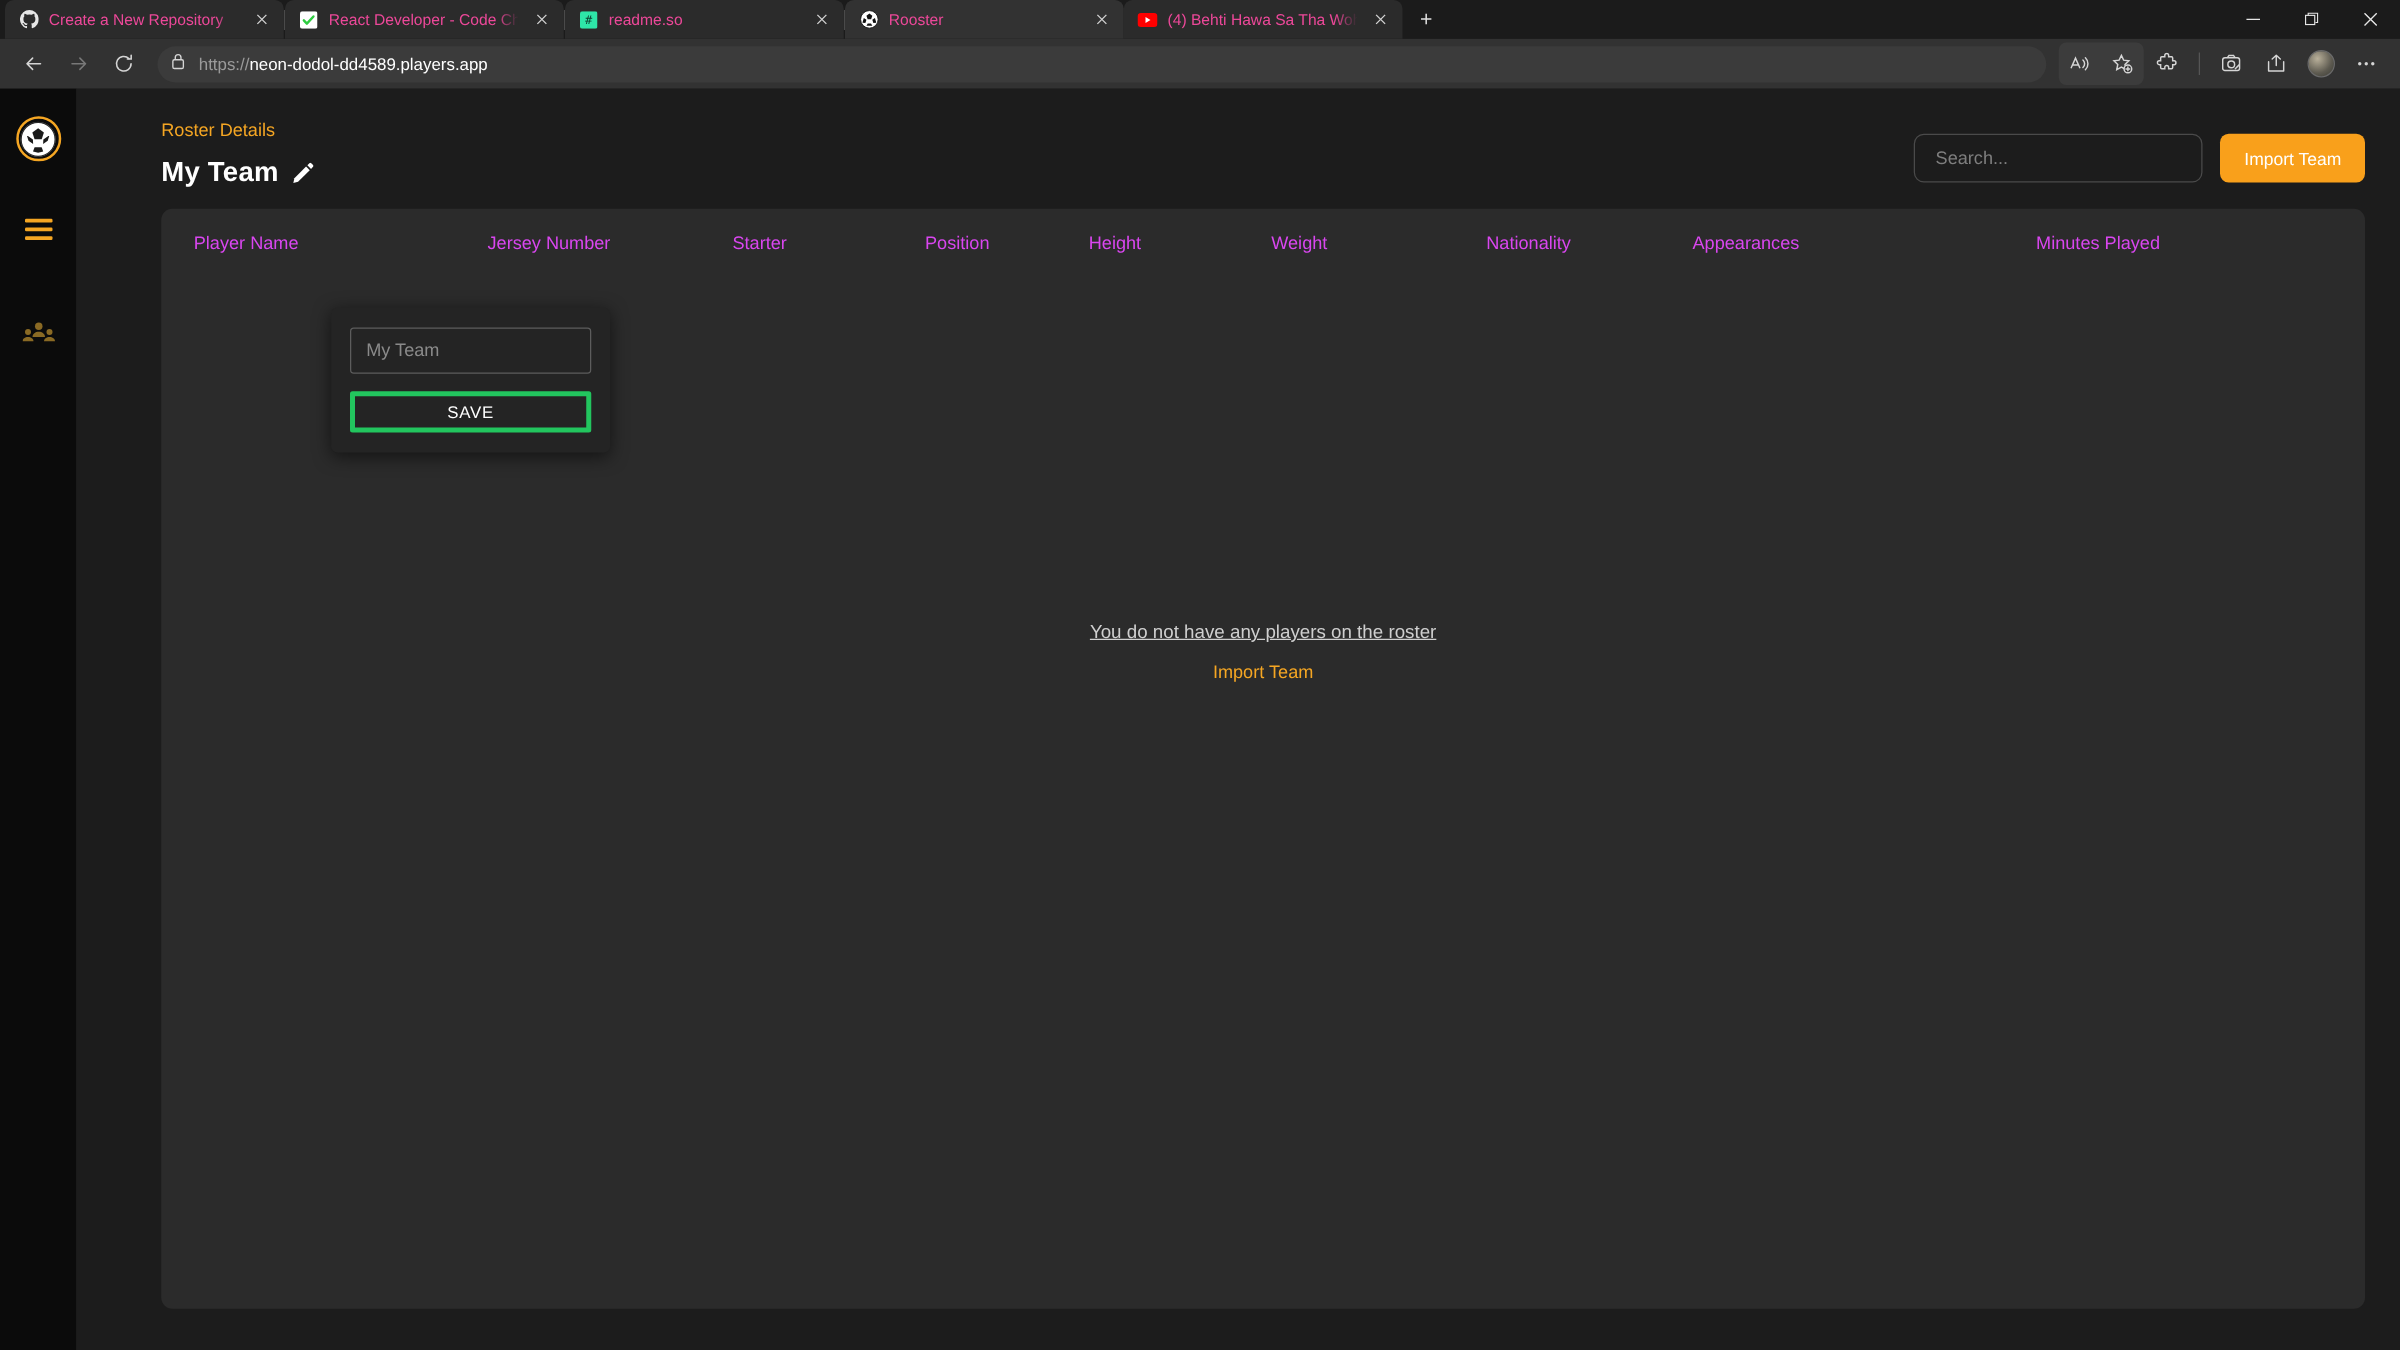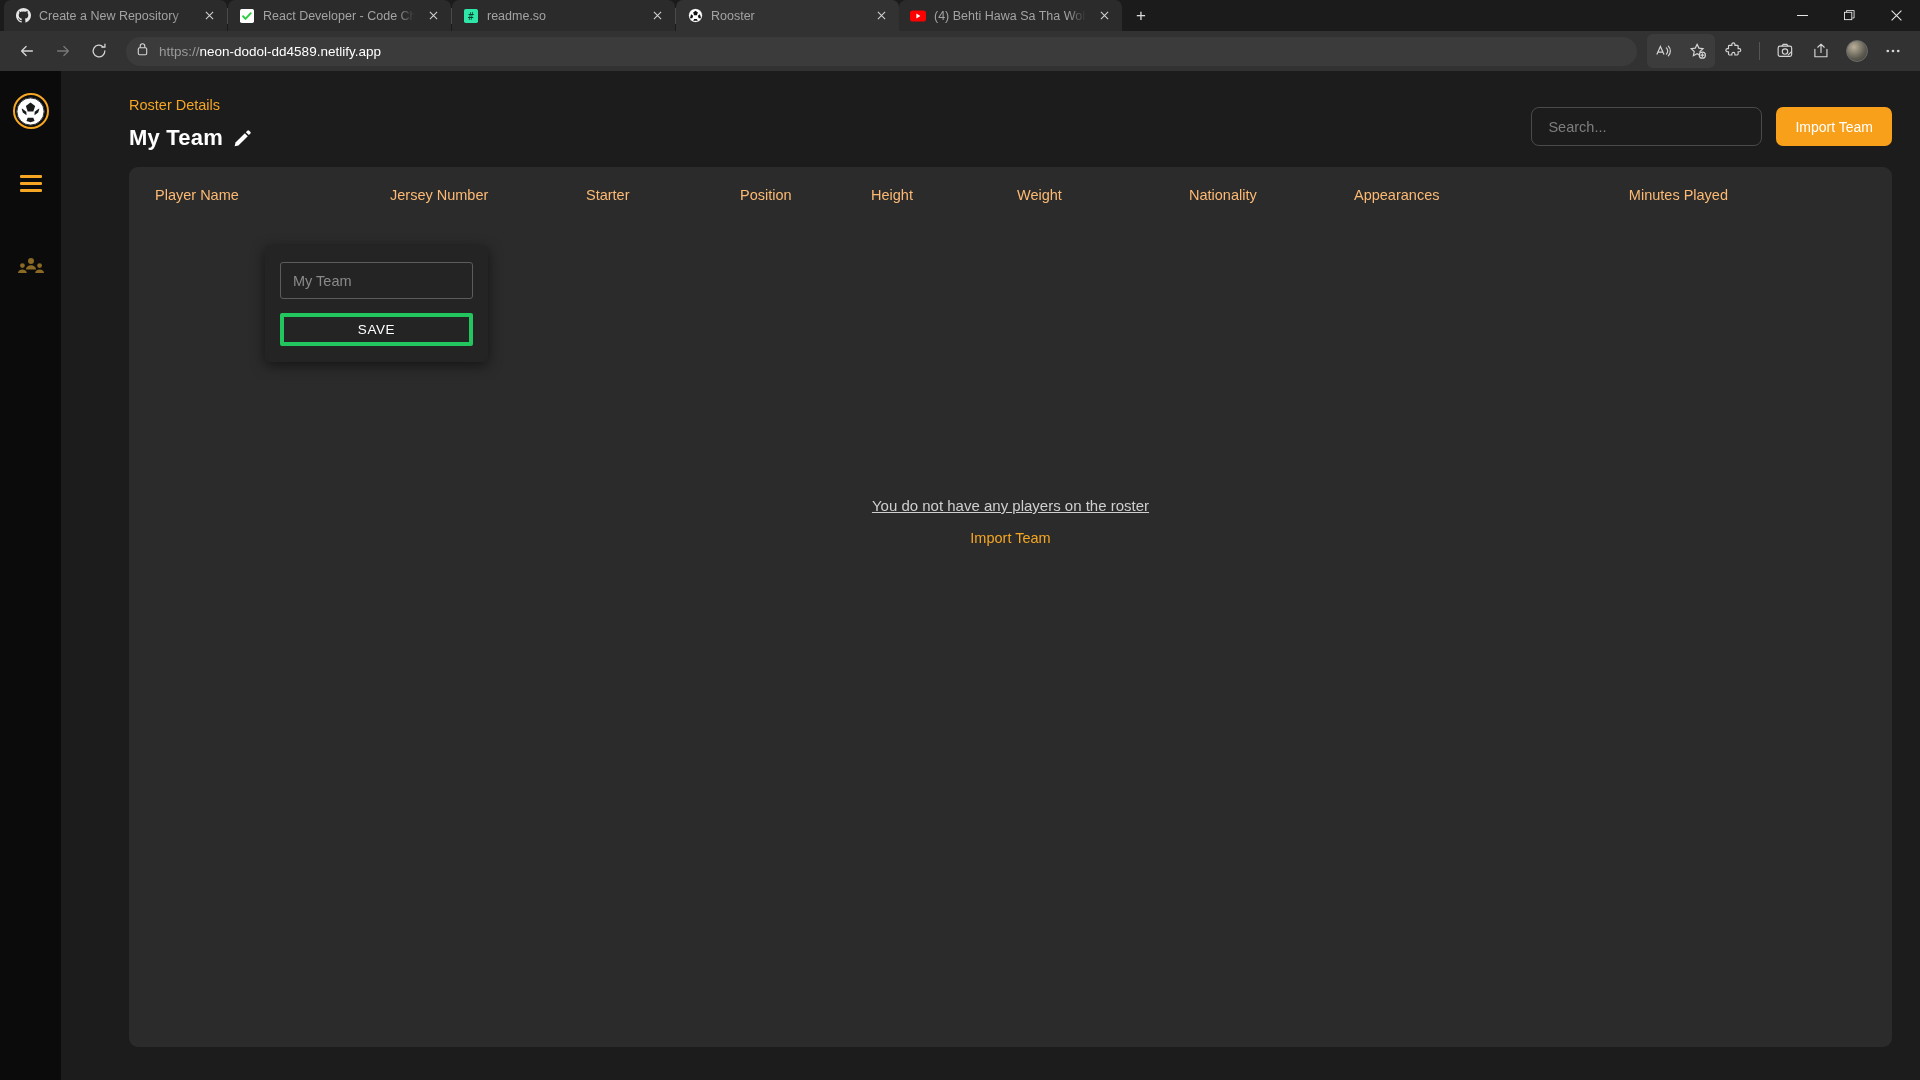--- a/index.html
+++ b/index.html
@@ -25,21 +25,21 @@
     color: #d8d8d8; font-size: 12px; position: relative;
     background: #2b2b2b;
   }
   .tab.active { background: #323232; }
   .tab .tab-fav {
     width: 16px; height: 16px; flex: 0 0 16px;
     display: flex; align-items: center; justify-content: center;
   }
   .tab .tab-title {
     flex: 1 1 auto; white-space: nowrap; overflow: hidden;
-    text-overflow: clip; font-size: 12.5px; color: #a3a3a3;
+    text-overflow: clip; font-size: 12.5px; color: #ec4899;
     mask-image: linear-gradient(90deg, #000 88%, transparent 100%);
     -webkit-mask-image: linear-gradient(90deg, #000 88%, transparent 100%);
   }
   .tab .tab-close {
     width: 20px; height: 20px; flex: 0 0 20px; border-radius: 4px;
     display: flex; align-items: center; justify-content: center;
     color: #c8c8c8;
   }
   .tab-sep { width: 1px; height: 16px; background: #4a4a4a; align-self: center; }
   .newtab {
@@ -131,21 +131,21 @@
     border-radius: 7px; color: #ffffff; font-size: 14px;
     font-family: inherit; cursor: pointer;
   }
 
   .card {
     margin-left: 68px; margin-top: 16px; height: 880px;
     background: #2b2b2b; border-radius: 9px; position: relative; overflow: hidden;
   }
   .thead {
     display: flex; align-items: center; height: 56px;
-    padding: 0 0 0 26px; color: #fdba74; font-size: 14.5px;
+    padding: 0 0 0 26px; color: #d946ef; font-size: 14.5px;
   }
   .th { white-space: nowrap; }
   .th.c0  { width: 235px; }
   .th.c1  { width: 196px; }
   .th.c2  { width: 154px; }
   .th.c3  { width: 131px; }
   .th.c4  { width: 146px; }
   .th.c5  { width: 172px; }
   .th.c6  { width: 165px; }
   .th.c7  { width: 194px; }
@@ -301,21 +301,21 @@
         </svg>
     </div>
 
     <div class="omnibox">
       <span>
         <svg width="13" height="14" viewBox="0 0 14 16" stroke="#d5d5d5" stroke-width="1.25" fill="none">
             <rect x="2.2" y="6.6" width="9.6" height="8" rx="1.4"></rect>
             <path d="M4.4 6.6V4.6a2.6 2.6 0 0 1 5.2 0v2"></path>
           </svg>
       </span>
-      <span class="url"><span class="scheme">https://</span><span>neon-dodol-dd4589.netlify.app</span></span>
+      <span class="url"><span class="scheme">https://</span><span>neon-dodol-dd4589.players.app</span></span>
     </div>
 
     <div class="tb-right">
       <div class="tb-group">
         <div class="tbtn">
           <svg width="18" height="18" viewBox="0 0 20 20" fill="none" stroke="#d5d5d5" stroke-width="1.3">
               <path d="M2 14l4-9 4 9M3.4 11.2h5.2"></path>
               <path d="M12.6 6.6a4.6 4.6 0 0 1 0 6.8M14.8 4.6a7.6 7.6 0 0 1 0 10.8" stroke-linecap="round"></path>
             </svg>
         </div>

